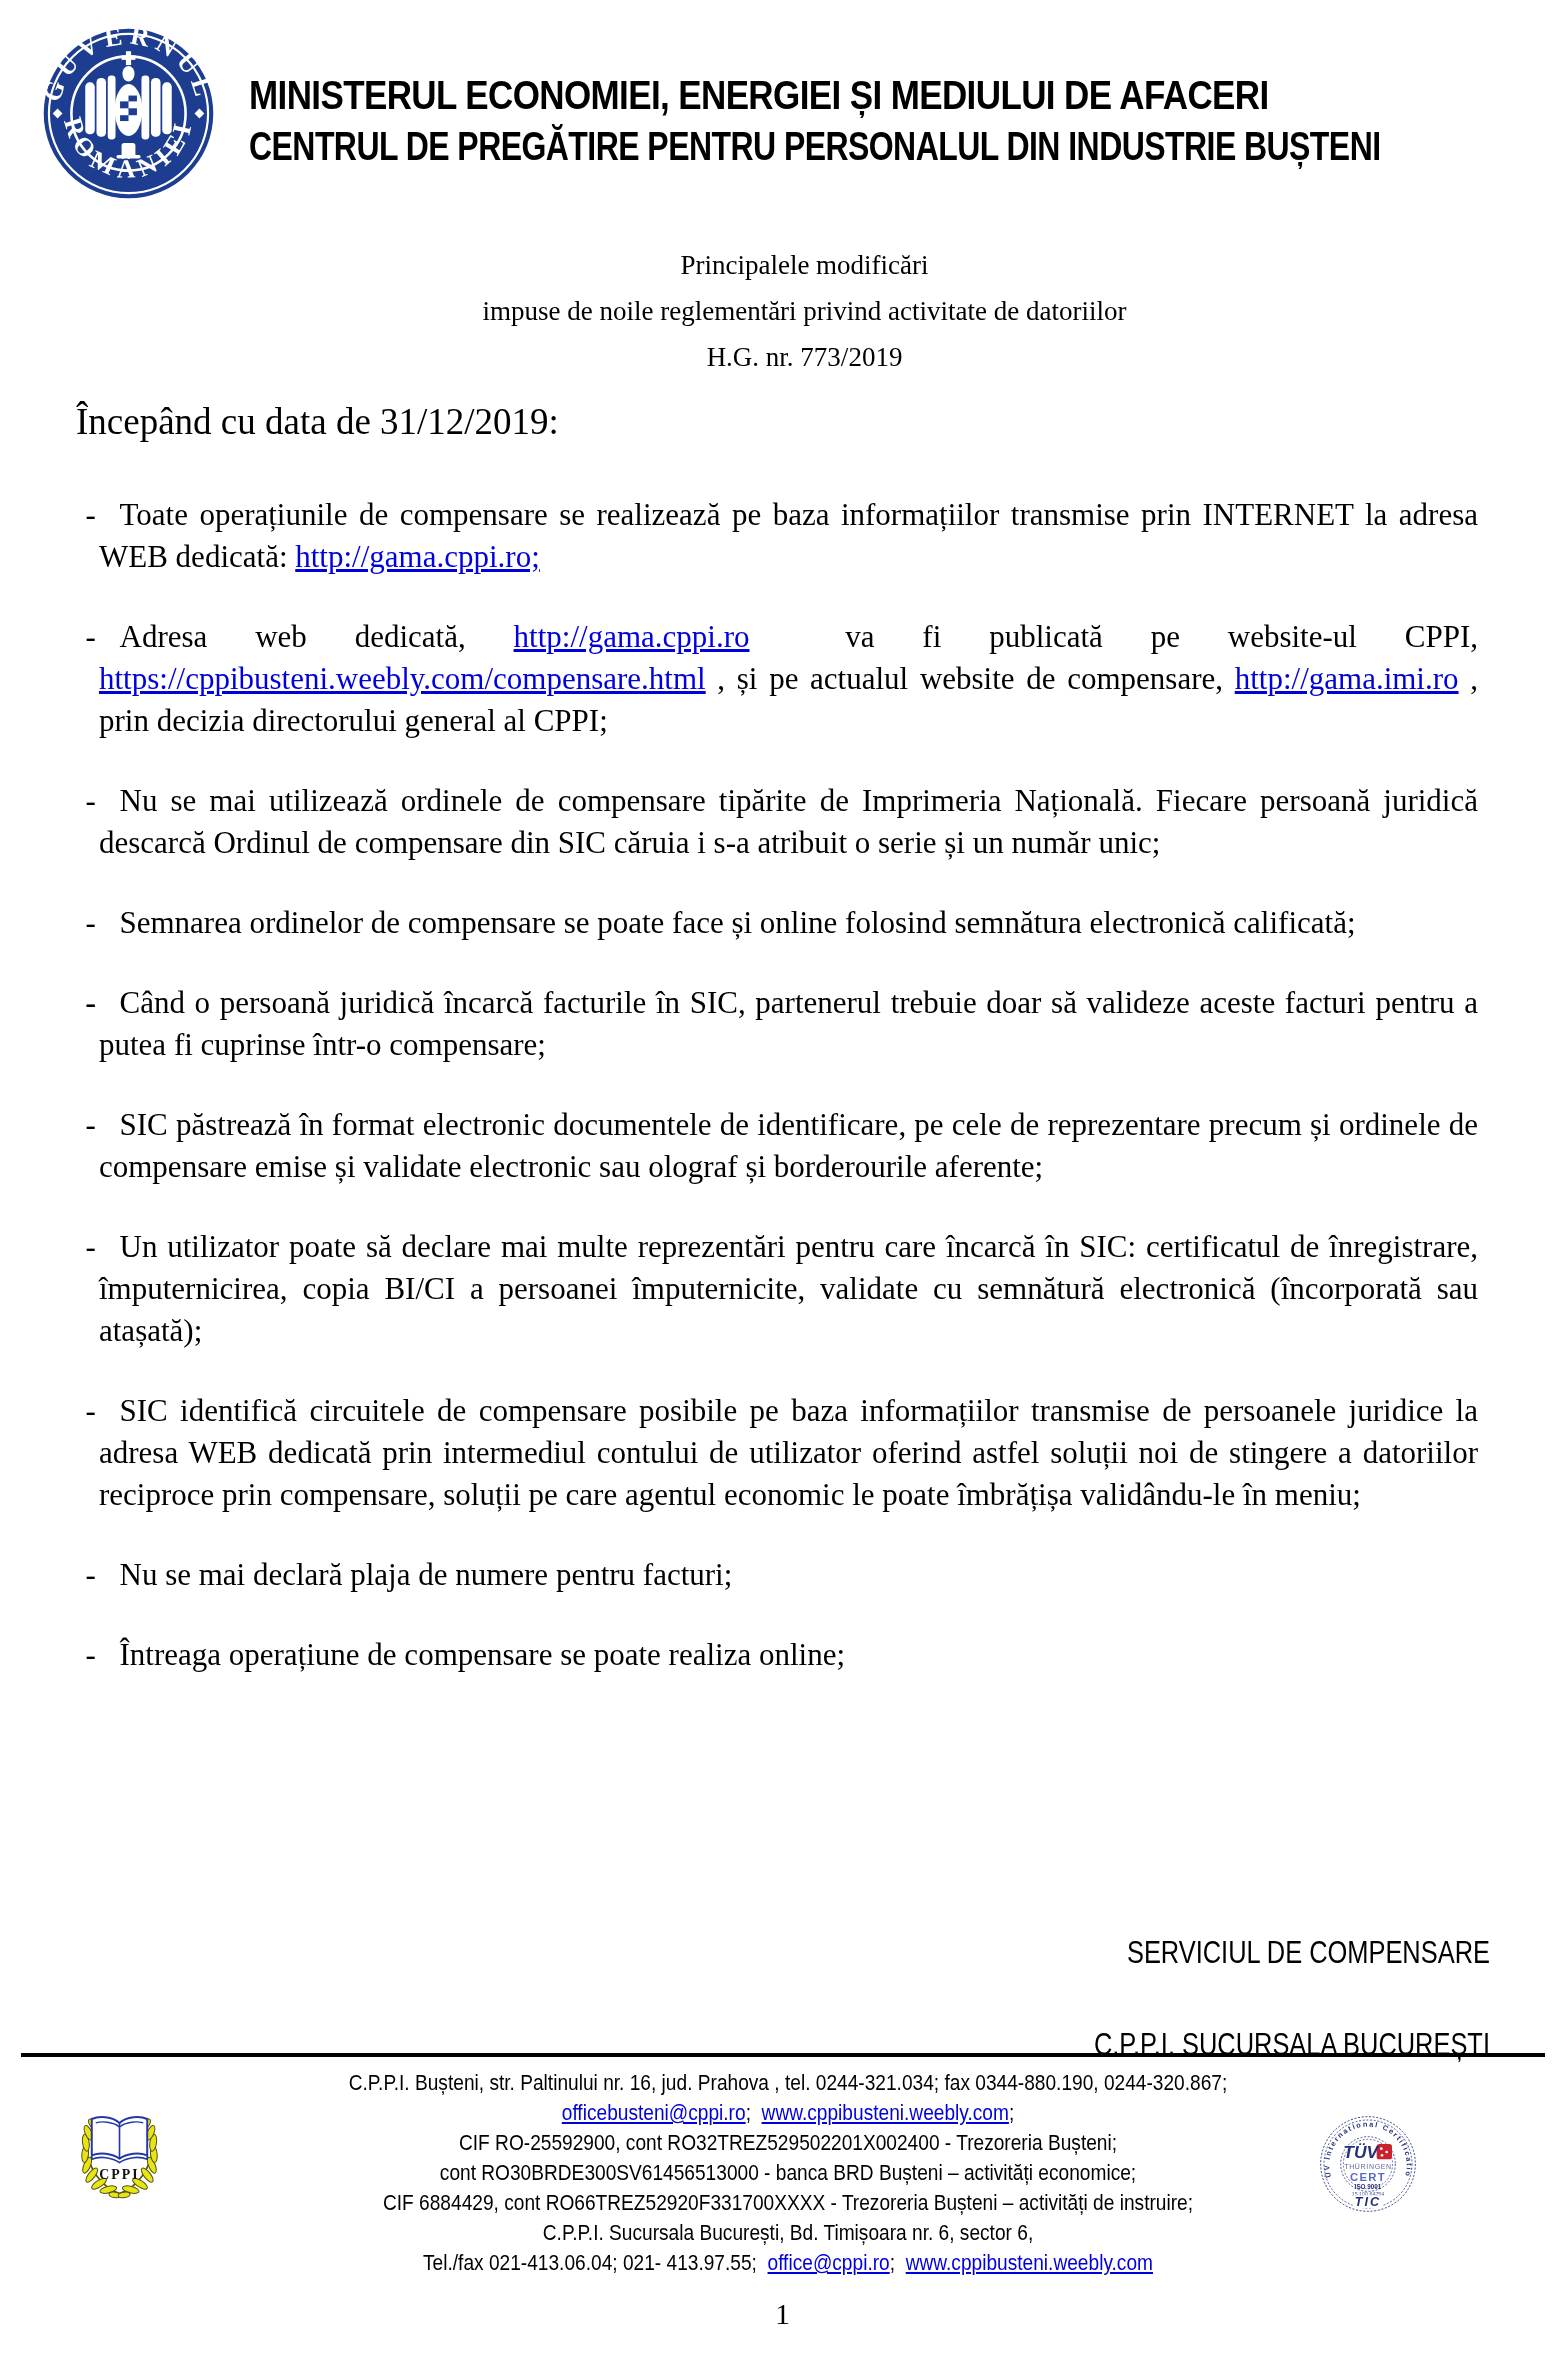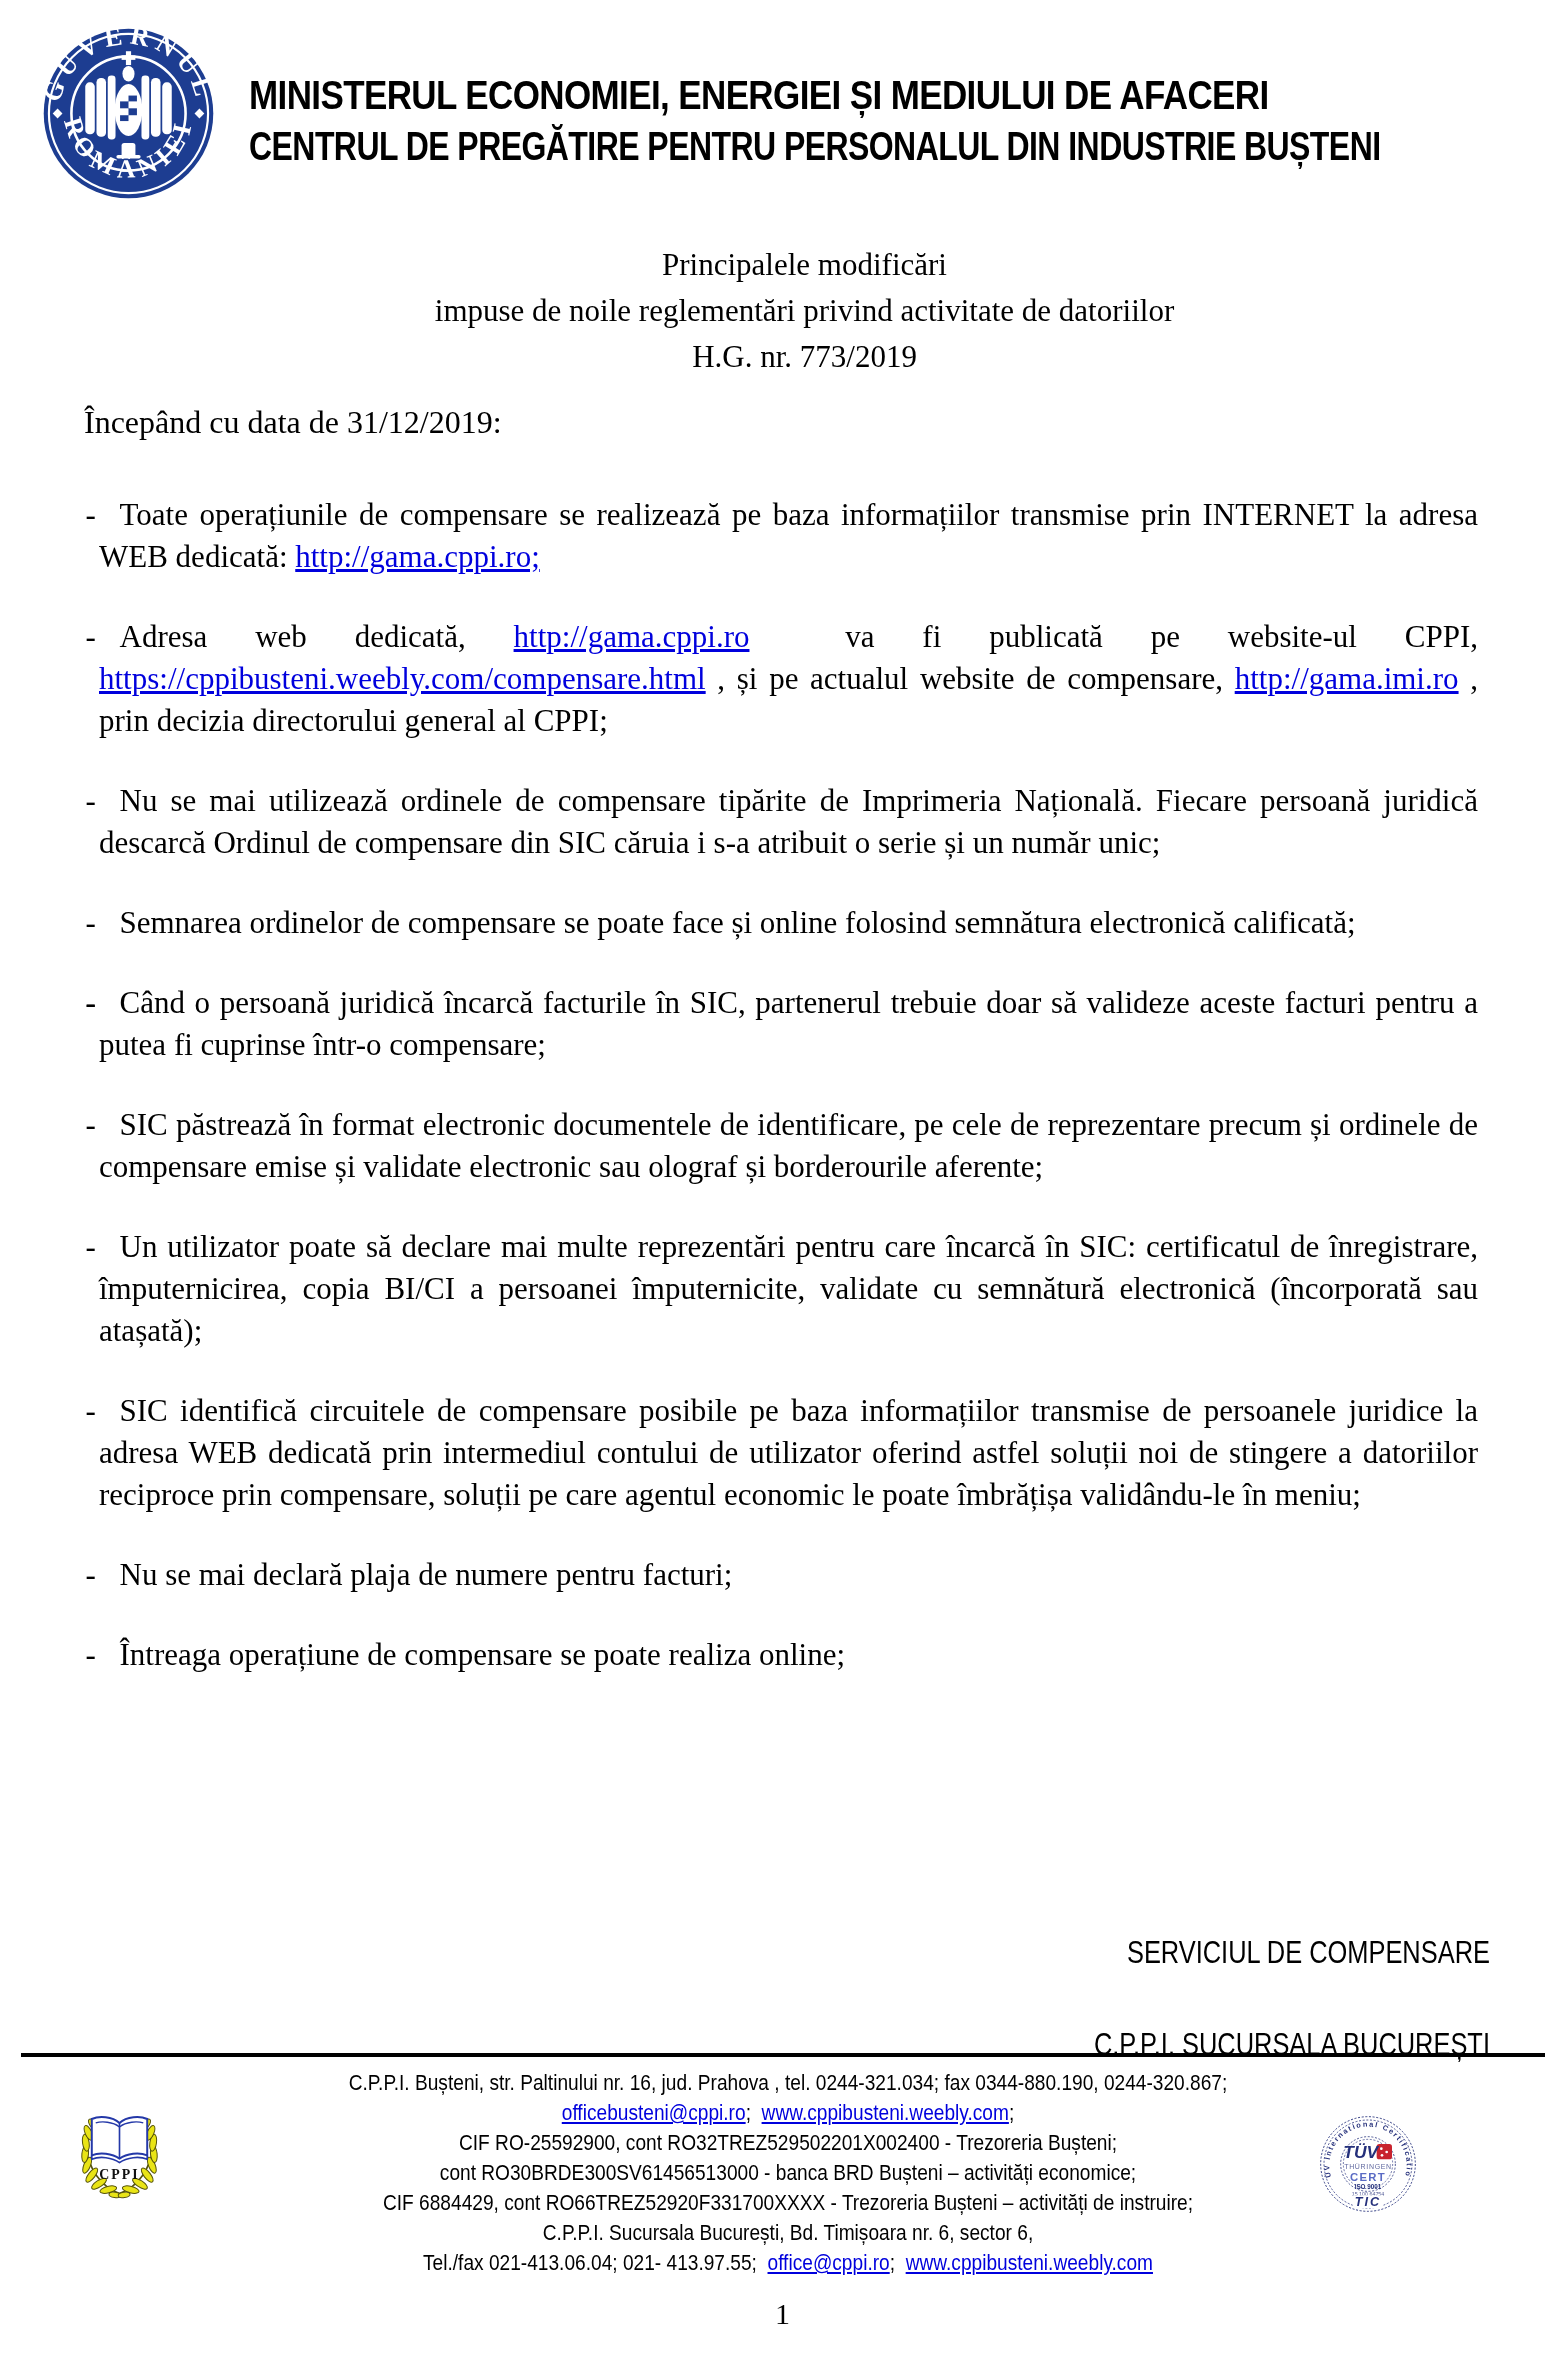--- a/index.html
+++ b/index.html
@@ -10,22 +10,22 @@
   
   #gov-seal{position:absolute;left:42px;top:27px;width:173px;height:173px;}
   #head-titles{position:absolute;left:249px;top:70px;}
   .ht{font-family:"Liberation Sans","DejaVu Sans",sans-serif;font-weight:bold;font-size:40px;
       line-height:51px;white-space:nowrap;letter-spacing:-0.7px;}
   .ht1{transform:scaleX(.875);transform-origin:left top;}
   .ht2{transform:scaleX(.80);transform-origin:left top;}
 
   
   #doc-title{position:absolute;left:8px;right:0;top:242px;text-align:center;
-             font-size:31px;line-height:46px;padding-left:36px;}
-  #intro{position:absolute;left:84px;top:401px;font-size:32px;line-height:42px;}
+             font-size:27px;line-height:46px;padding-left:36px;}
+  #intro{position:absolute;left:76px;top:401px;font-size:37px;line-height:42px;}
 
   
   #bullets{position:absolute;left:0;right:0;top:494px;}
   .bullet{position:relative;margin:0 87px 38px 99px;font-size:31px;line-height:42px;
           text-align:justify;text-indent:20.5px;white-space:pre-wrap;}
   .bullet .dash{position:absolute;left:-13.6px;top:0;text-indent:0;}
   a.lnk{color:var(--link_blue,#0000dd);text-decoration:underline;cursor:pointer;}
 
   
   #signature{position:absolute;right:75px;top:1936px;text-align:right;

